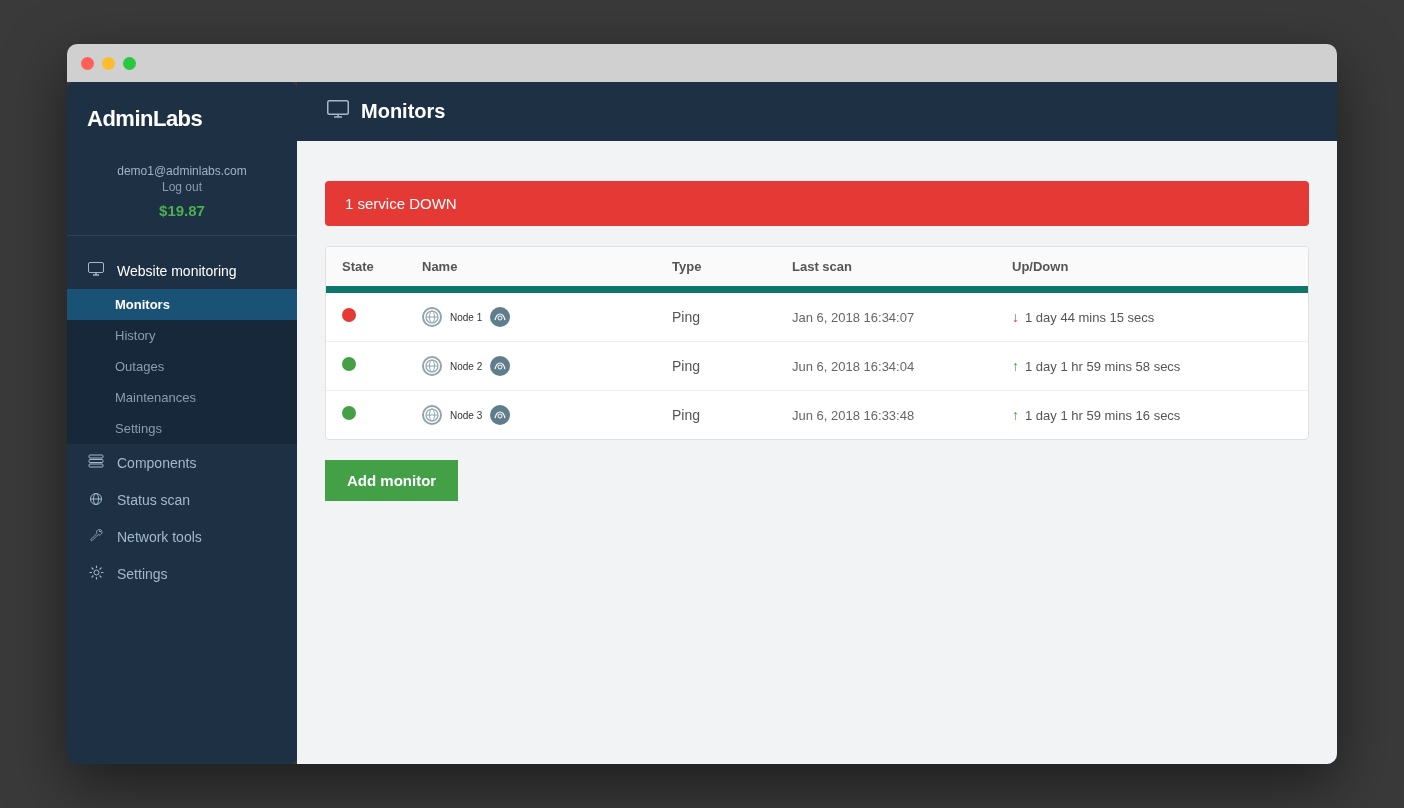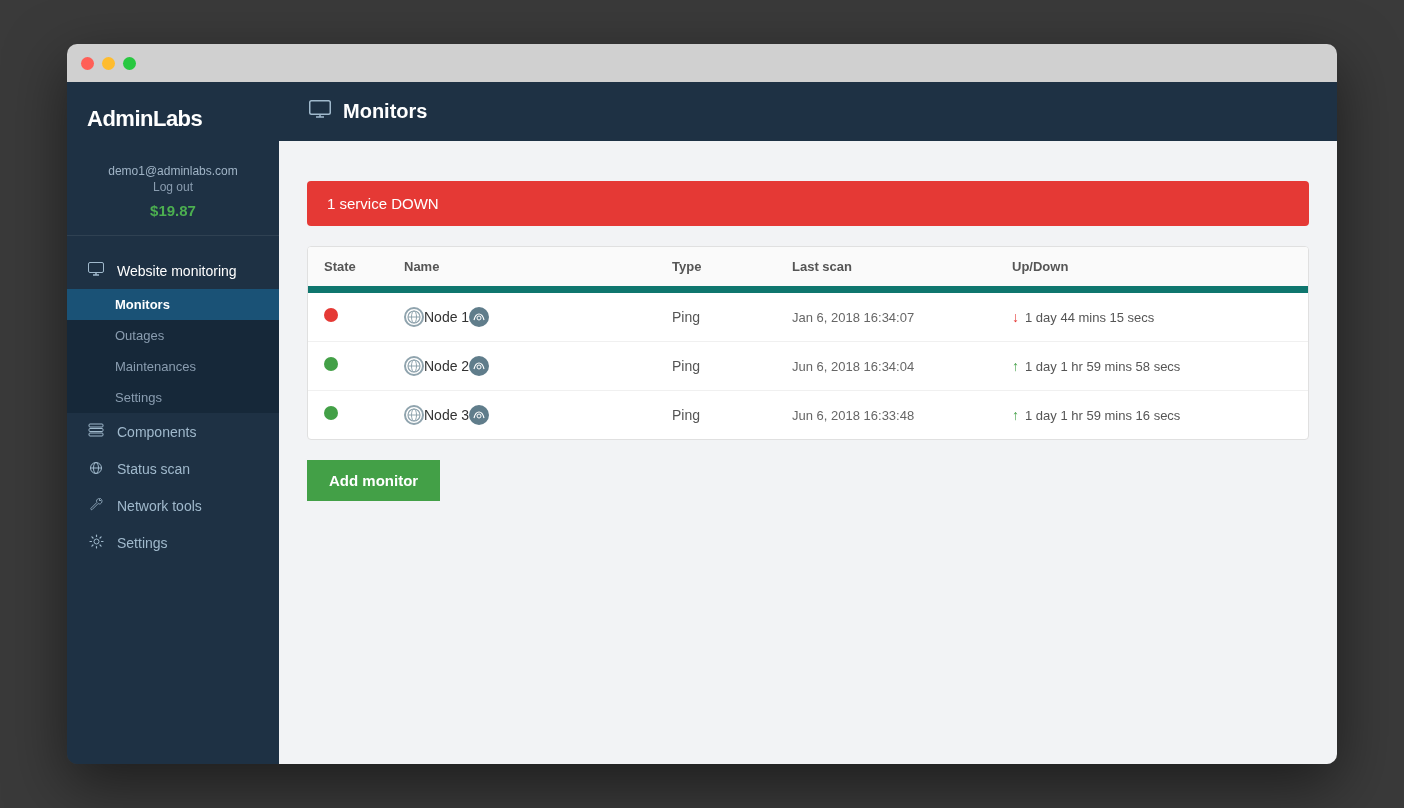--- a/index.html
+++ b/index.html
@@ -37,26 +37,27 @@
     .btn-close { background: #ff5f57; }
     .btn-min { background: #febc2e; }
     .btn-max { background: #28c840; }
     .app-body {
       display: flex;
       flex: 1;
       overflow: hidden;
     }
     
     .sidebar {
-      width: 212px;
+      width: 230px;
       background: #1e3144;
       display: flex;
       flex-direction: column;
       flex-shrink: 0;
       overflow-y: auto;
+      border-radius: 7px;
     }
     .sidebar-logo {
       padding: 24px 20px 20px;
     }
     .logo-text {
       color: #ffffff;
       font-size: 22px;
       font-weight: 700;
       letter-spacing: -0.5px;
     }
@@ -185,21 +186,22 @@
       width: 14px;
       height: 14px;
       border-radius: 50%;
       display: inline-block;
     }
     .state-dot.down { background: #e53935; }
     .state-dot.up { background: #43a047; }
     .name-cell {
       display: flex;
       align-items: center;
-      font-size: 14px;
+      gap: 8px;
+      font-size: 10px;
       color: #333;
     }
     .globe-icon {
       width: 20px;
       height: 20px;
       border-radius: 50%;
       border: 2px solid #90a4ae;
       display: inline-flex;
       align-items: center;
       justify-content: center;
@@ -283,20 +285,23 @@
               <line x1="8" y1="10.5" x2="8" y2="13" stroke="#a0b9cc" stroke-width="1.5"></line>
             </svg>
           </span>
           <span>Website monitoring</span>
         </div>
         <div class="nav-sub-items">
           <div class="nav-sub-item active">
             <span>Monitors</span>
           </div>
           <div class="nav-sub-item">
+            <span>History</span>
+          </div>
+          <div class="nav-sub-item">
             <span>Outages</span>
           </div>
           <div class="nav-sub-item">
             <span>Maintenances</span>
           </div>
           <div class="nav-sub-item">
             <span>Settings</span>
           </div>
         </div>
 

